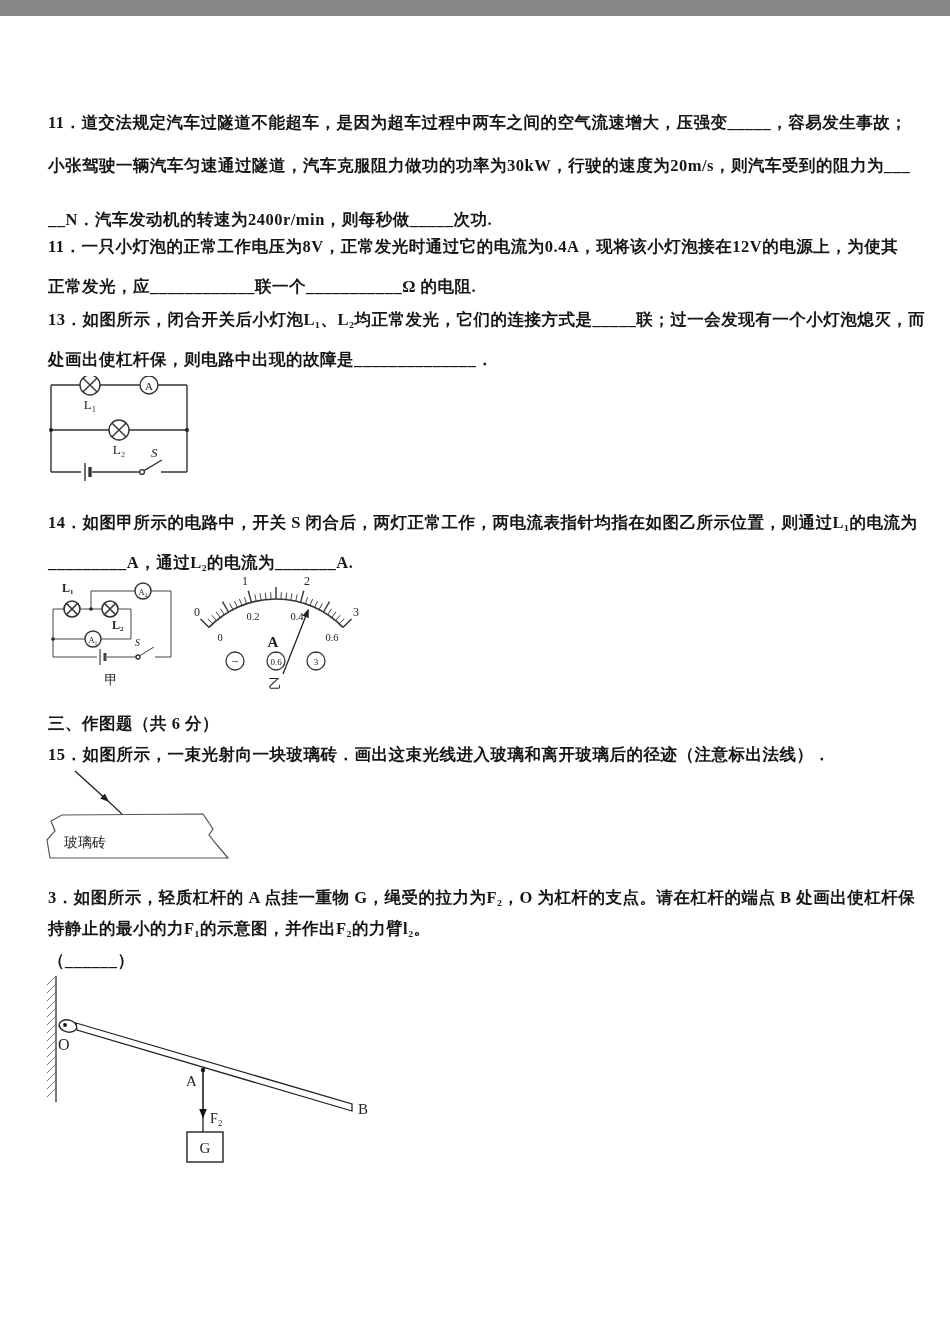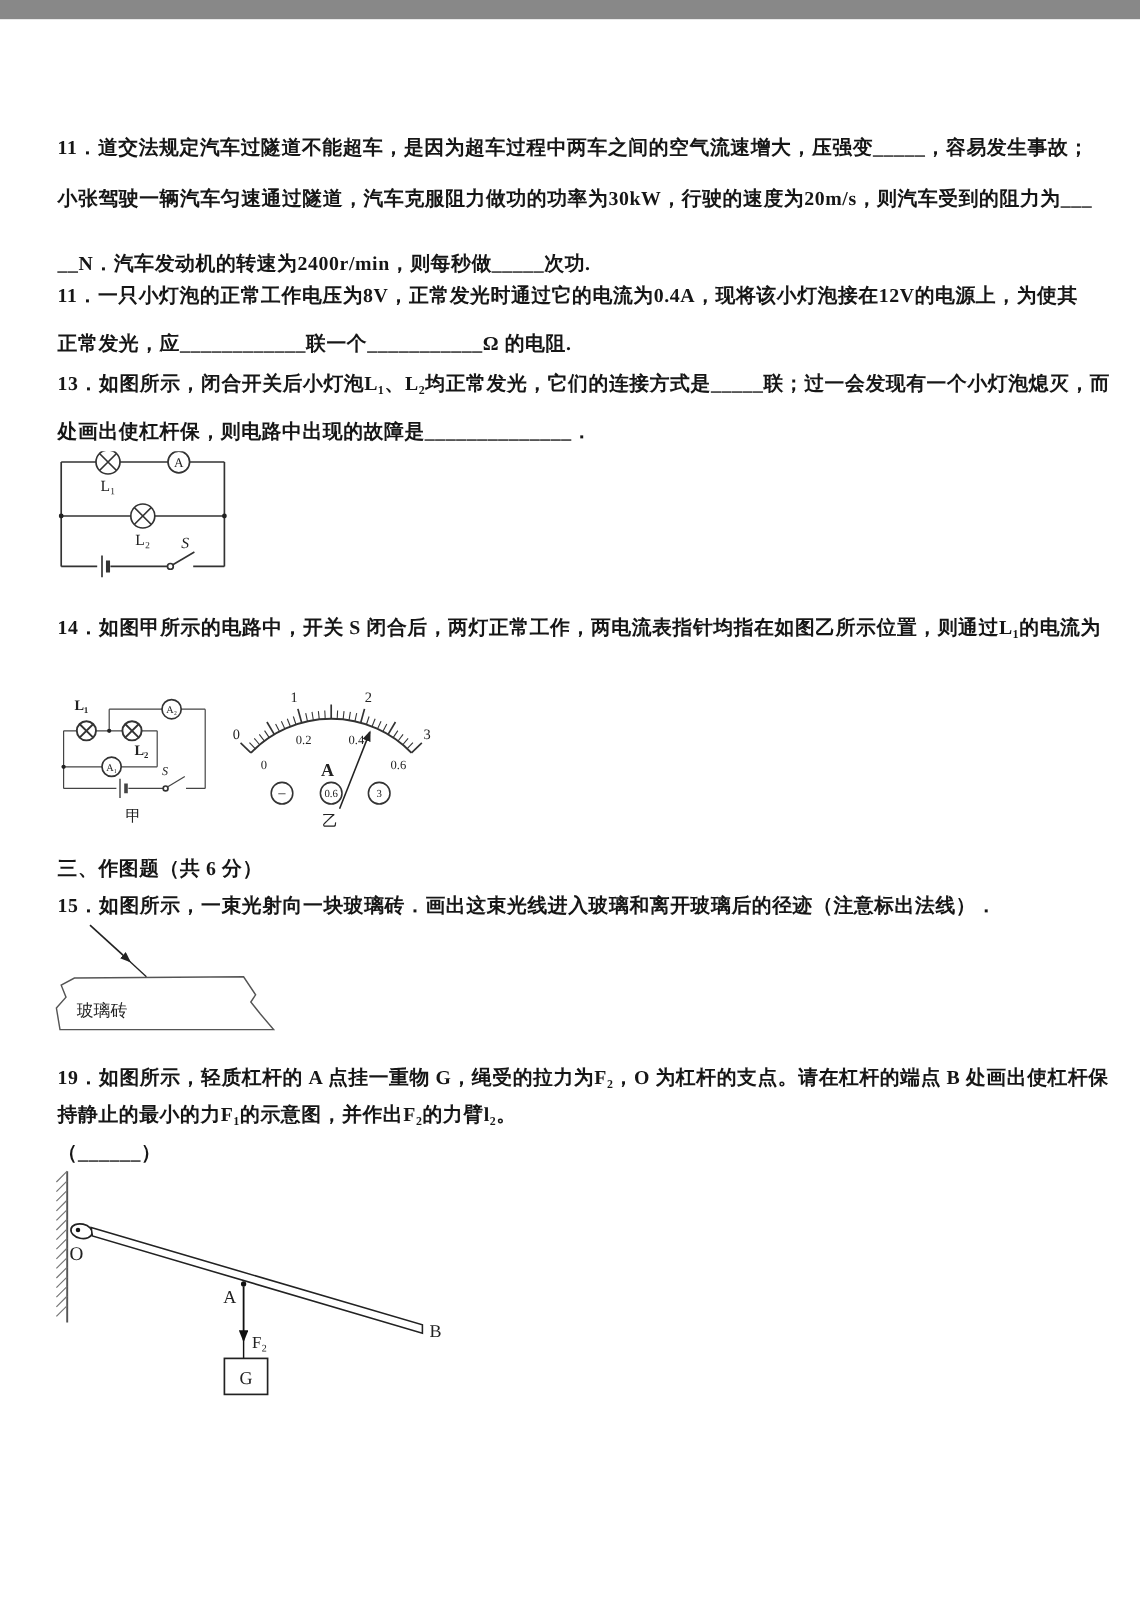--- a/index.html
+++ b/index.html
@@ -62,20 +62,21 @@
       <path d="M42 91 V101" stroke="#333" stroke-width="3.4"></path>
     </g>
     <g>
       <circle class="dev" cx="94" cy="96" r="2.4"></circle>
       <path class="wire" d="M96 94.6 L114 84"></path>
     </g>
     <text x="103" y="81" font-size="13" font-style="italic">S</text>
   </svg>
 
   <div class="tl" style="top:496px">14．如图甲所示的电路中，开关 S 闭合后，两灯正常工作，两电流表指针均指在如图乙所示位置，则通过L₁的电流为</div>
+  <div class="tl" style="top:536px">_________A，通过L₂的电流为_______A.</div>
 
   <svg class="fig" style="left:48px; top:558px" width="140" height="114" viewBox="0 0 140 114">
     <g>
       <path class="thin" d="M5 35 V83 M5 35 H16 M32 35 H54 M70 35 H83 M83 35 V65"></path>
       <path class="thin" d="M5 65 H37 M53 65 H83"></path>
       <path class="thin" d="M43 35 V17 M43 17 H87 M103 17 H123 M123 17 V83"></path>
       <path class="thin" d="M5 83 H49 M59 83 H88 M107 83 H123"></path>
       <circle class="dot" cx="43" cy="35" r="1.8"></circle>
       <circle class="dot" cx="5" cy="65" r="1.8"></circle>
     </g>
@@ -184,21 +185,21 @@
       </marker>
     </defs>
     <polygon points="20,51 161,50 171,65 167,71 175,81 186,94 8,94 5,76 13,67 9,57" fill="#fff" stroke="#555" stroke-width="1.2"></polygon>
     <g>
       <line x1="33" y1="7" x2="66" y2="37" stroke="#222" stroke-width="1.4" marker-end="url(#arw-r)"></line>
       <line x1="66" y1="37" x2="80" y2="50" stroke="#222" stroke-width="1.1"></line>
     </g>
     <text x="22" y="83" font-size="14">玻璃砖</text>
   </svg>
 
-  <div class="tl" style="top:871px">19．如图所示，轻质杠杆的 A 点挂一重物 G，绳受的拉力为F₂，O 为杠杆的支点。请在杠杆的端点 B 处画出使杠杆保</div>
+  <div class="tl" style="top:871px">3．如图所示，轻质杠杆的 A 点挂一重物 G，绳受的拉力为F₂，O 为杠杆的支点。请在杠杆的端点 B 处画出使杠杆保</div>
   <div class="tl" style="top:902px">持静止的最小的力F₁的示意图，并作出F₂的力臂l₂。</div>
   <div class="tl" style="top:934px">（______）</div>
 
   <svg class="fig" style="left:40px; top:958px" width="345" height="200" viewBox="0 0 345 200">
     <defs>
       <marker id="arw-f" markerWidth="10" markerHeight="8" refX="8.5" refY="4" orient="auto" markerUnits="userSpaceOnUse">
         <path d="M0 0 L10 4 L0 8 z" fill="#111"></path>
       </marker>
     </defs>
     <g>

